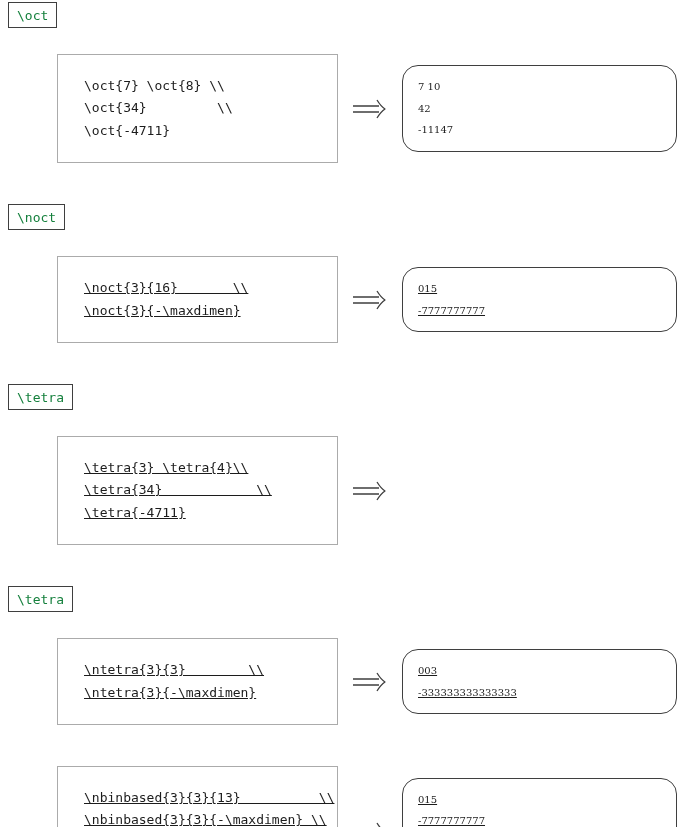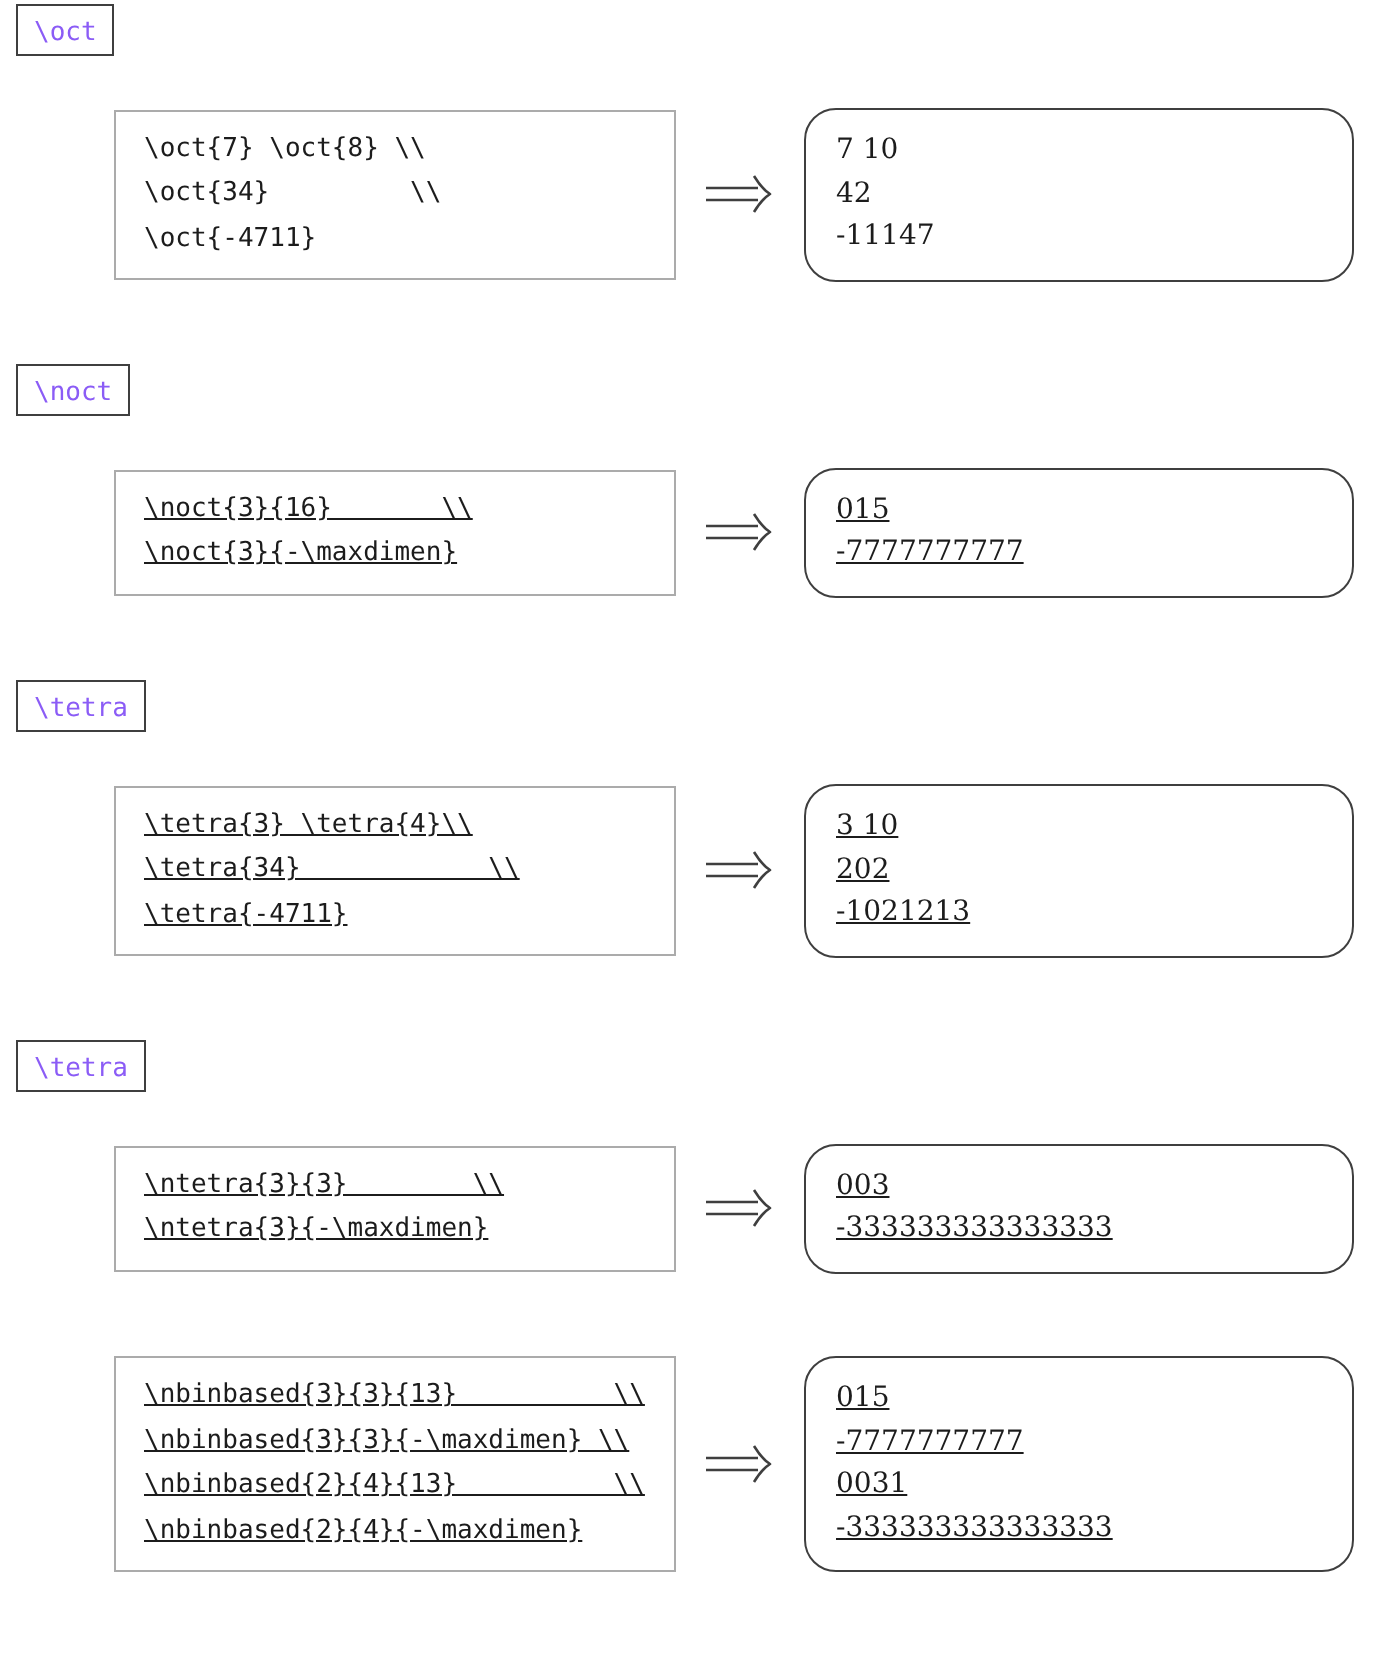--- a/index.html
+++ b/index.html
@@ -20,39 +20,39 @@
   .label-box {
     display: inline-block;
     margin-left: 8px;
     border: 1px solid #3f3f3f;
     background: #ffffff;
     padding: 2px 8px 3px 8px;
   }
   .mono {
     font-family: "DejaVu Sans Mono", "Liberation Mono", monospace;
     font-size: 13px;
-    color: #8b5cf6;
+    color: #15803d;
   }
 
   .example-row {
     display: flex;
     align-items: center;
     margin-left: 57px;
     margin-top: 26px;
   }
 
   .code-box {
     width: 281px;
     flex: none;
     border: 1px solid #ababab;
     background: #ffffff;
     padding: 8px 14px;
   }
   .code-box pre {
-    margin: 0;
+    margin: 12px;
     white-space: pre;
     font-family: "DejaVu Sans Mono", "Liberation Mono", monospace;
     font-size: 13px;
     line-height: 22.4px;
   }
 
   .arrow {
     flex: none;
     margin-left: 14px;
     margin-right: 16px;
@@ -64,21 +64,21 @@
     flex: none;
     border: 1px solid #3f3f3f;
     border-radius: 16px;
     background: #ffffff;
     padding: 10px 15px;
   }
   .output-box pre {
     margin: 0;
     white-space: pre;
     font-family: "DejaVu Serif", "Liberation Serif", serif;
-    font-size: 14px;
+    font-size: 10px;
     line-height: 21.6px;
   }
 </style>
 </head>
 <body>
 
 <div class="page">
 
   <section class="macro-section">
     <div class="label-box">
@@ -135,25 +135,20 @@
         <pre>\tetra{3} \tetra{4}\\
 \tetra{34}            \\
 \tetra{-4711}</pre>
       </div>
       <span class="arrow">
         <svg width="34" height="28" viewBox="0 0 34 28" aria-hidden="true">
           <path d="M1 11 H27 M1 17 H27" stroke="#3f3f3f" stroke-width="1.3" fill="none"></path>
           <path d="M25 5 Q29 11.5 33 14 Q29 16.5 25 23" stroke="#3f3f3f" stroke-width="1.3" fill="none" stroke-linejoin="round"></path>
         </svg>
       </span>
-      <div class="output-box">
-        <pre>3 10
-202
--1021213</pre>
-      </div>
     </div>
   </section>
 
   <section class="macro-section">
     <div class="label-box">
       <span class="mono">\tetra</span>
     </div>
     <div class="example-row">
       <div class="code-box">
         <pre>\ntetra{3}{3}        \\

